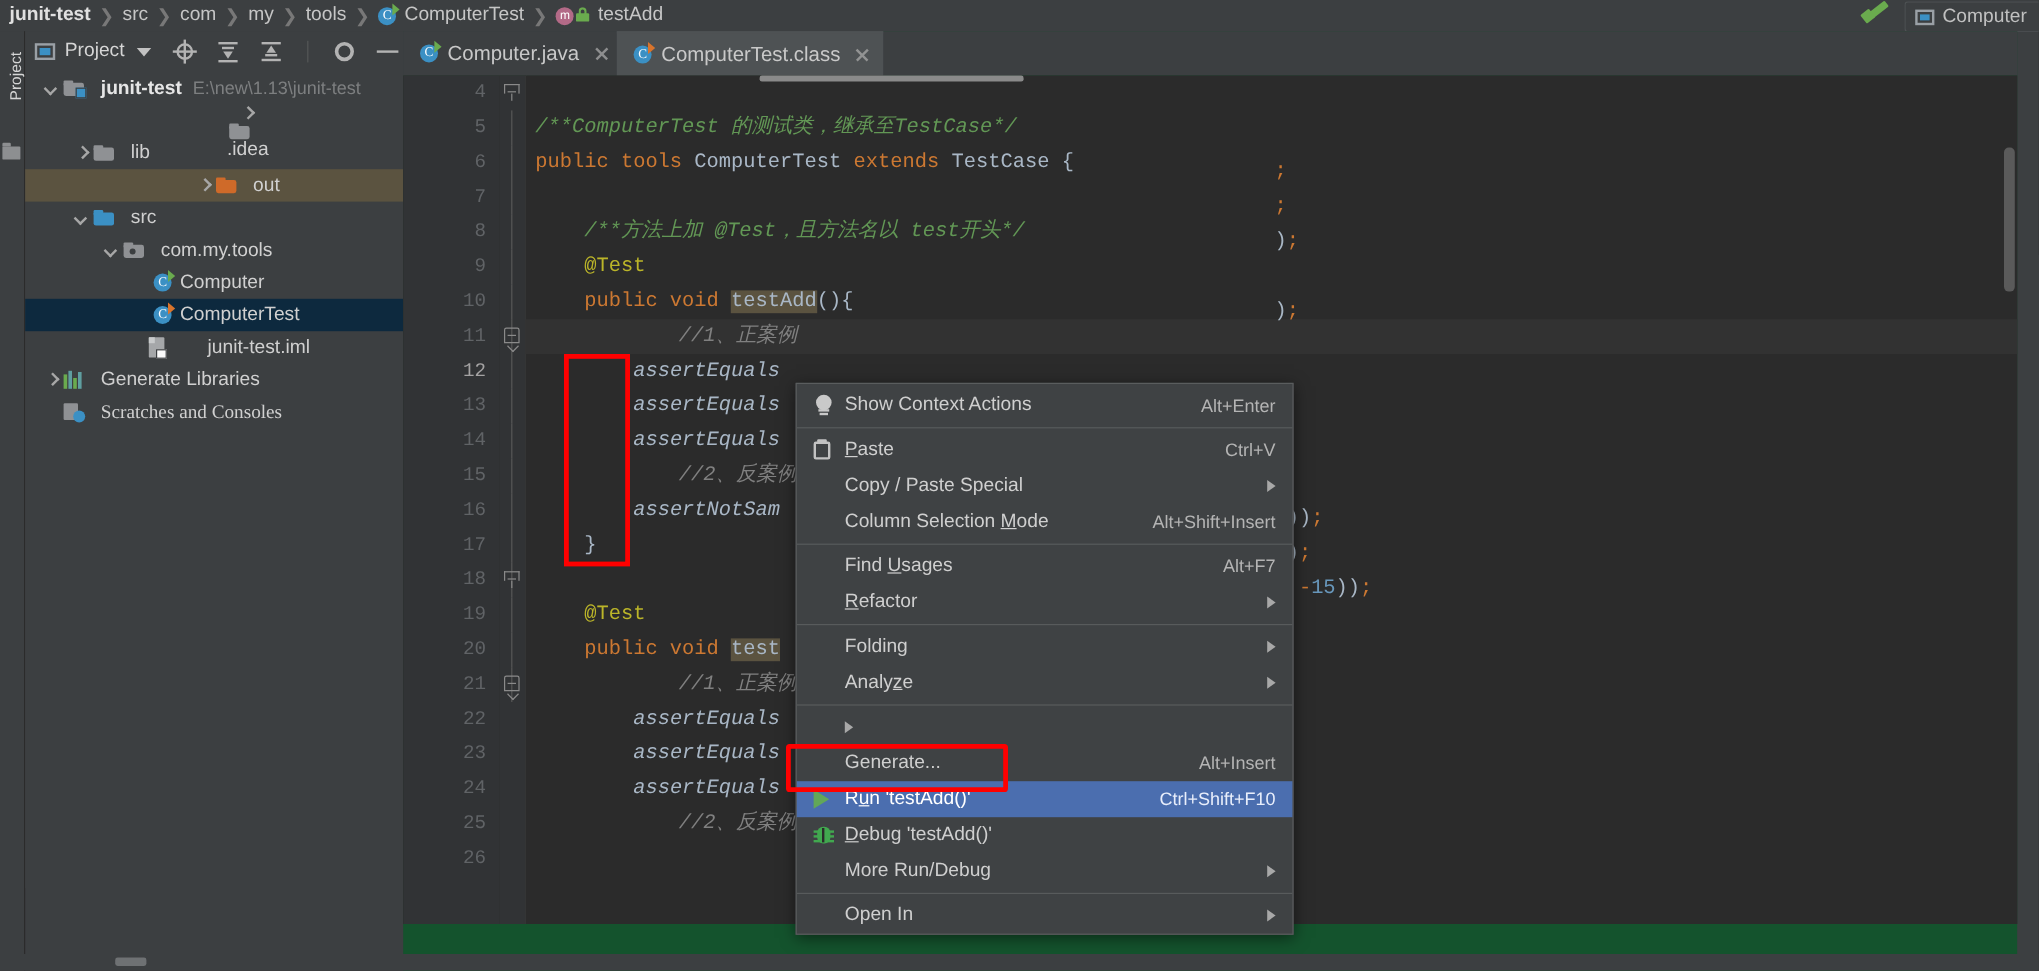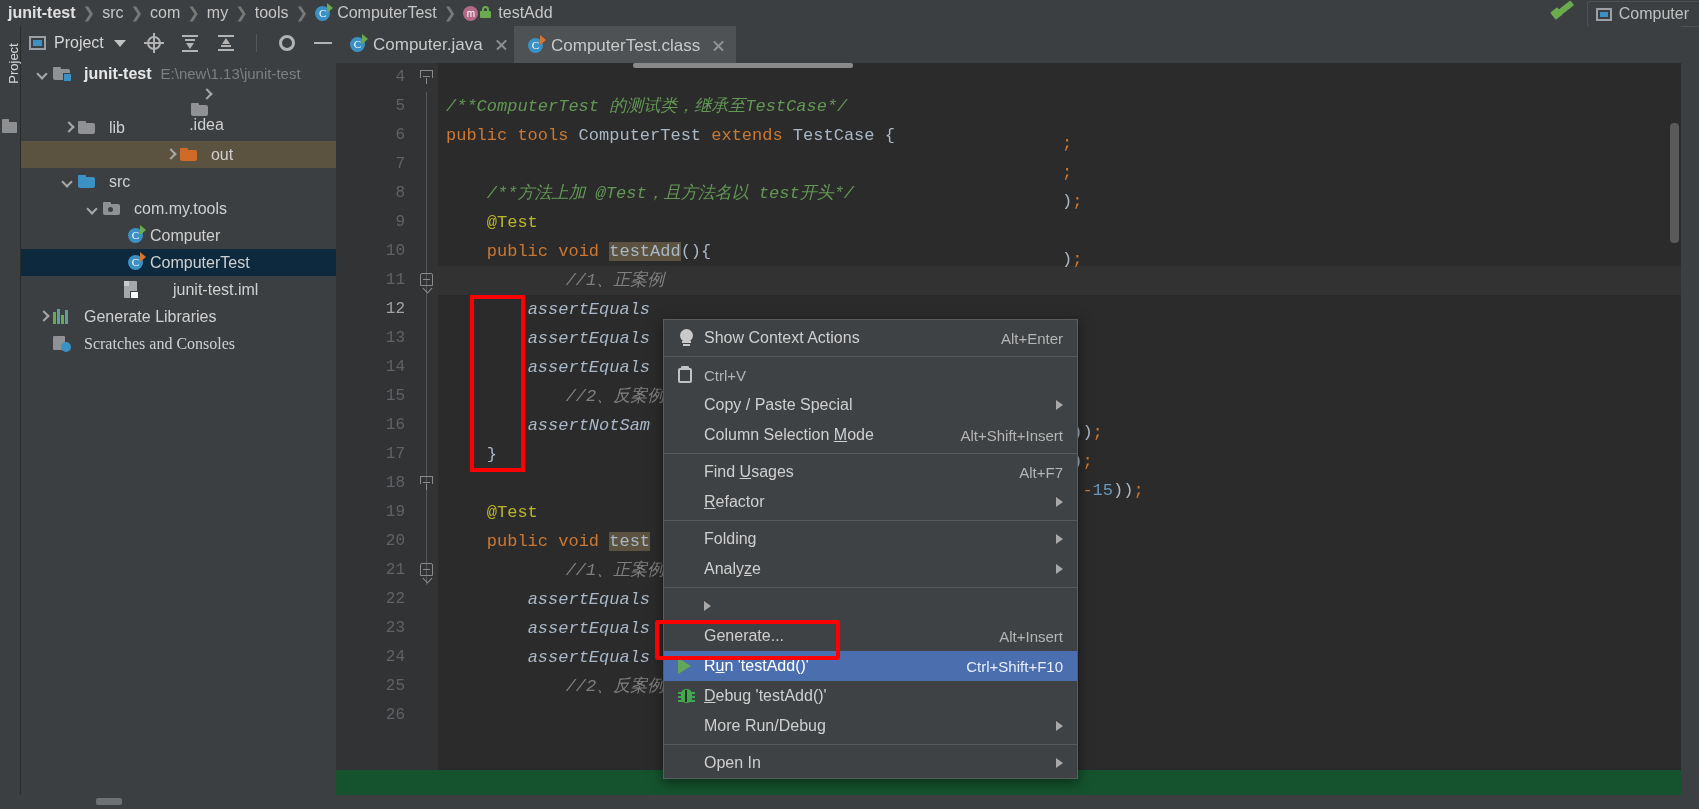--- a/index.html
+++ b/index.html
@@ -762,20 +762,21 @@
       <div class="msep"></div>
       <div class="mi">
         <span class="mico">
           <span class="ico-wrap" style="margin: 0px;">
             <span class="ico-clip">
               <span class="cb"></span>
               <span class="ct"></span>
             </span>
           </span>
         </span>
+        <span class="mlabel"><span class="mn-u">P</span>aste</span>
         <span class="mshort">Ctrl+V</span>
       </div>
       <div class="mi">
         <span class="mico"></span>
         <span class="mlabel">Copy / Paste Special</span>
         <span class="marrow"></span>
       </div>
       <div class="mi">
         <span class="mico"></span>
         <span class="mlabel">Column Selection <span class="mn-u">M</span>ode</span>

